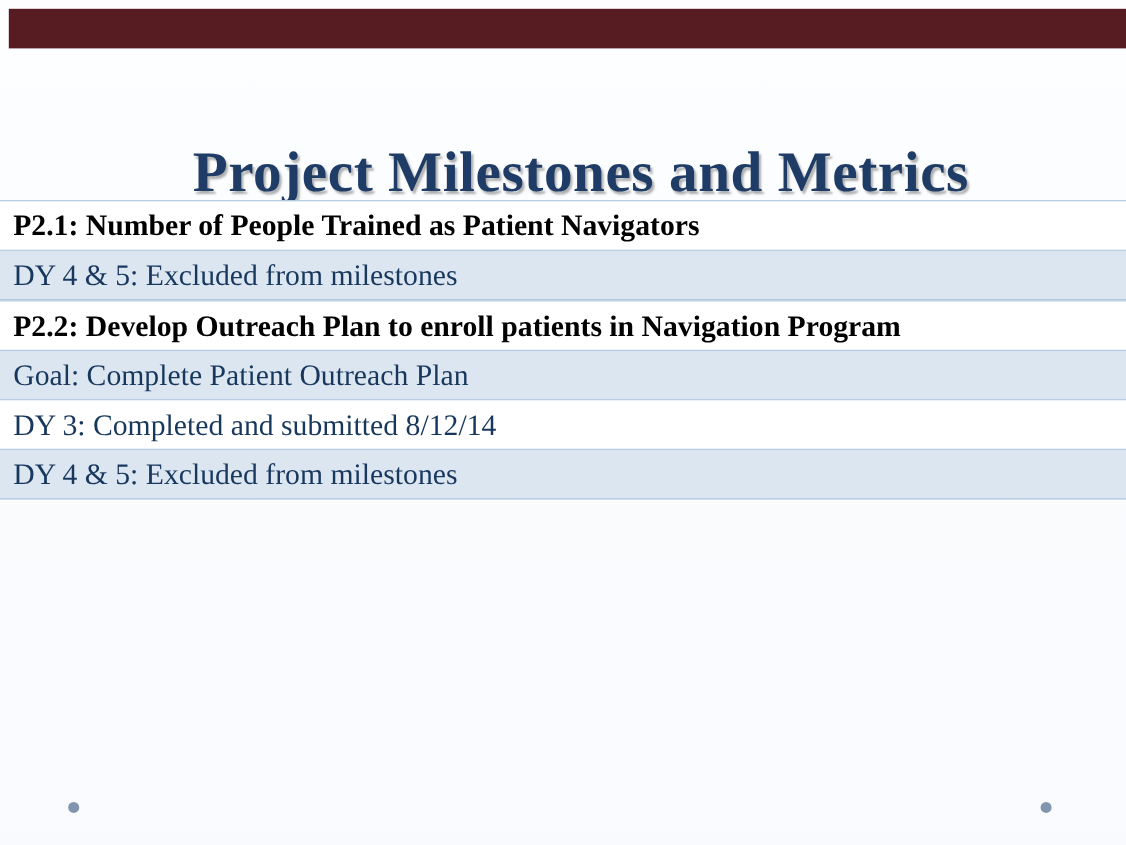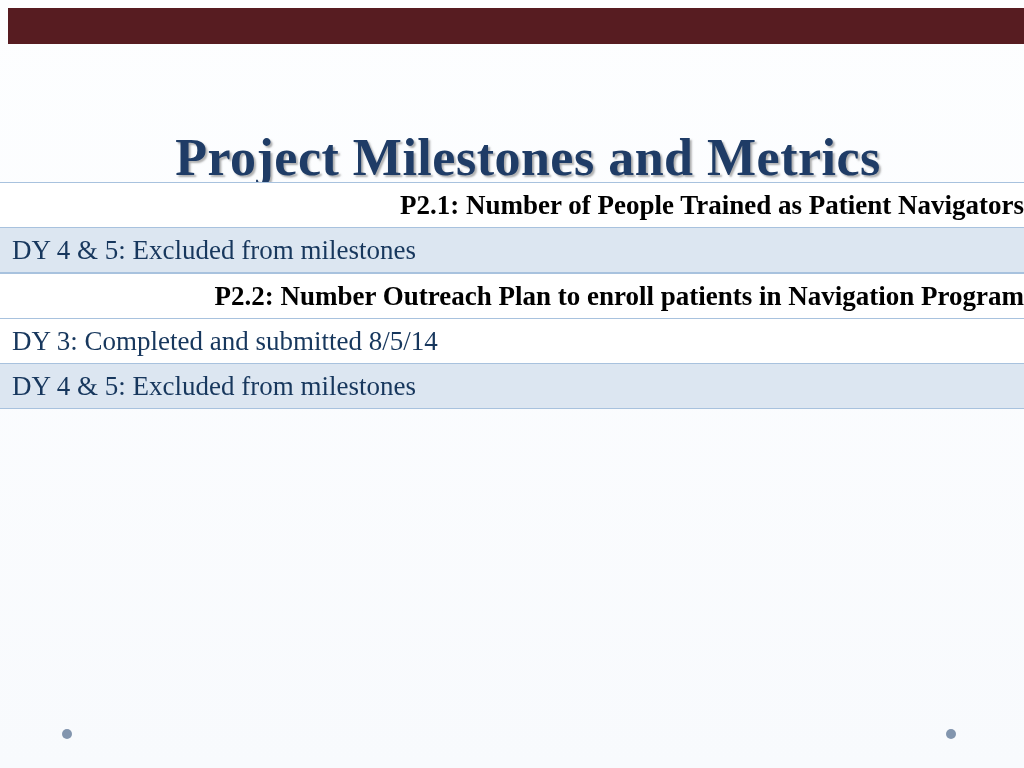--- a/index.html
+++ b/index.html
@@ -52,21 +52,20 @@
     color: var(--body-text, #17375d);
     background: #ffffff;
     border-bottom: 1px solid var(--rule, #a8c2de);
     white-space: nowrap;
     overflow: hidden;
   }
   .row.header {
     font-weight: bold;
     color: #000000;
     border-top: 1px solid var(--rule, #a8c2de);
-    text-align: right;
   }
   .row.alt {
     background: var(--row-alt, #dce6f1);
   }
   .dot {
     position: absolute;
     top: 729px;
     width: 10px;
     height: 10px;
     border-radius: 50%;
@@ -80,21 +79,22 @@
 
 <div class="slide">
 
   <div class="top-bar"></div>
 
   <h1 class="title">Project Milestones and Metrics</h1>
 
   <div class="table">
     <div class="row header">P2.1: Number of People Trained as Patient Navigators</div>
     <div class="row alt">DY 4 &amp; 5: Excluded from milestones</div>
-    <div class="row header">P2.2: Number Outreach Plan to enroll patients in Navigation Program</div>
-    <div class="row">DY 3: Completed and submitted 8/5/14</div>
+    <div class="row header">P2.2: Develop Outreach Plan to enroll patients in Navigation Program</div>
+    <div class="row alt">Goal: Complete Patient Outreach Plan</div>
+    <div class="row">DY 3: Completed and submitted 8/12/14</div>
     <div class="row alt">DY 4 &amp; 5: Excluded from milestones</div>
   </div>
 
   <div class="dot dot-left"></div>
   <div class="dot dot-right"></div>
 
 </div>
 
 </body></html>

